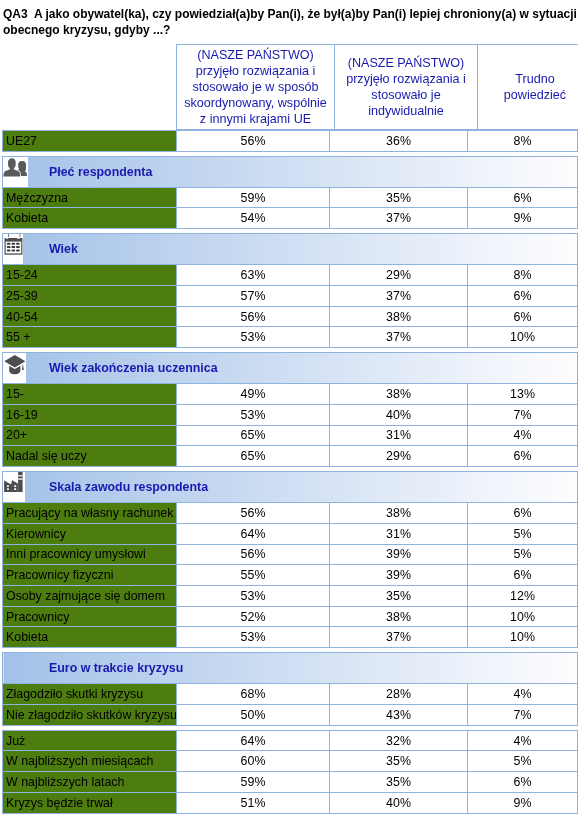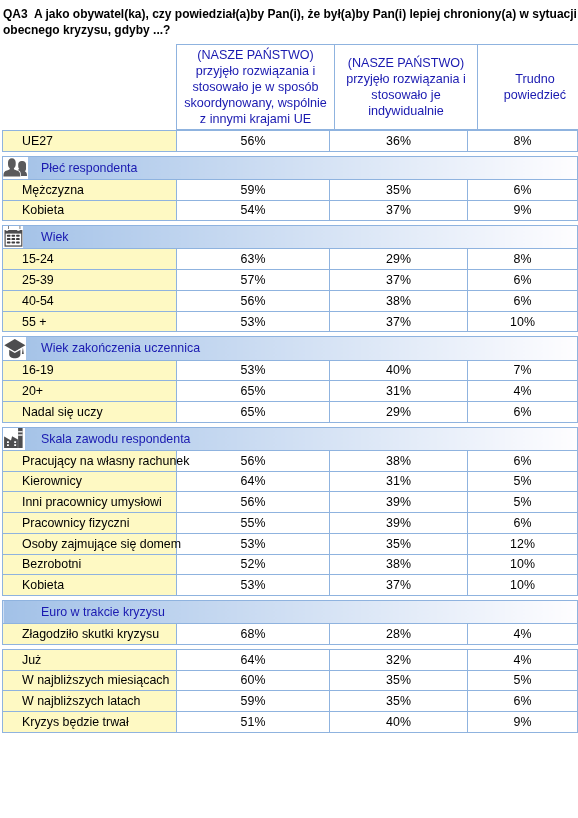--- a/index.html
+++ b/index.html
@@ -22,31 +22,31 @@
   .hdr td{
     border:1px solid #8fb3df;background:#fff;
     color:#1919b0;font-size:12.6px;font-weight:normal;text-align:center;
     line-height:16px;padding:0 2px;vertical-align:middle;
   }
 
   
   .main{position:absolute;left:2px;top:130px;width:575px;}
   .main td{padding:0;font-size:12.4px;vertical-align:middle;}
   .main td.lbl{
-    border:1px solid #8fb3df;background:#fef9c3;color:#000;
-    padding:0 0 0 19px;white-space:nowrap;
+    border:1px solid #8fb3df;background:#4d7c0f;color:#000;
+    padding:0 0 0 3px;white-space:nowrap;
   }
   .main td.val{
     border:1px solid #8fb3df;background:#fff;color:#000;
     text-align:center;padding:0;
   }
   .main tr.drow{height:20.74px;}
   .sect td{
     border:1px solid #8fb3df;color:#1919b0;font-size:12.4px;
-    font-weight:normal;padding:0;position:relative;
+    font-weight:bold;padding:8px;position:relative;
     background:linear-gradient(to right,#a2c1e7 0%,#fefdff 100%);
   }
   .sect .stitle{padding-left:38px;}
   .sect tr, tr.srow{height:23.14px;}
   .gap td{border:none;background:#fff;padding:0;}
   tr.grow{height:5px;}
   .iconbox{
     position:absolute;left:0;top:0;height:100%;
     background:#fff;overflow:hidden;
   }
@@ -164,20 +164,26 @@
                 <g>
                   <path d="M6.2 11.0v6.4c0 2.1 2.5 3.8 5.6 3.8s5.6-1.7 5.6-3.8v-6.4z" fill="#4d4d4f"></path>
                   <path d="M5.2 10.0 11.8 13.9 18.4 10.0 18.4 12.2 11.8 16.1 5.2 12.2z" fill="#ffffff"></path>
                   <path d="M19.9 10.6l0.9 6.4h-1.9z" fill="#4d4d4f"></path>
                   <path d="M11.8 1.9 22.4 8.2 11.8 14.5 1.3 8.2z" fill="#4d4d4f"></path>
                 </g>
               </svg>
             </span><span class="stitle">Wiek zakończenia uczennica</span></td>
         </tr>
         <tr class="drow">
+          <td class="lbl">15-</td>
+          <td class="val">49%</td>
+          <td class="val">38%</td>
+          <td class="val">13%</td>
+        </tr>
+        <tr class="drow">
           <td class="lbl">16-19</td>
           <td class="val">53%</td>
           <td class="val">40%</td>
           <td class="val">7%</td>
         </tr>
         <tr class="drow">
           <td class="lbl">20+</td>
           <td class="val">65%</td>
           <td class="val">31%</td>
           <td class="val">4%</td>
@@ -233,21 +239,21 @@
           <td class="val">39%</td>
           <td class="val">6%</td>
         </tr>
         <tr class="drow">
           <td class="lbl">Osoby zajmujące się domem</td>
           <td class="val">53%</td>
           <td class="val">35%</td>
           <td class="val">12%</td>
         </tr>
         <tr class="drow">
-          <td class="lbl">Bezrobotni</td>
+          <td class="lbl">Pracownicy</td>
           <td class="val">52%</td>
           <td class="val">38%</td>
           <td class="val">10%</td>
         </tr>
         <tr class="drow">
           <td class="lbl">Kobieta</td>
           <td class="val">53%</td>
           <td class="val">37%</td>
           <td class="val">10%</td>
         </tr>
@@ -256,20 +262,26 @@
         </tr>
         <tr class="sect srow">
           <td colspan="4"><span class="stitle">Euro w trakcie kryzysu</span></td>
         </tr>
         <tr class="drow">
           <td class="lbl">Złagodziło skutki kryzysu</td>
           <td class="val">68%</td>
           <td class="val">28%</td>
           <td class="val">4%</td>
         </tr>
+        <tr class="drow">
+          <td class="lbl">Nie złagodziło skutków kryzysu</td>
+          <td class="val">50%</td>
+          <td class="val">43%</td>
+          <td class="val">7%</td>
+        </tr>
         <tr class="gap grow">
           <td colspan="4"></td>
         </tr>
         <tr class="drow">
           <td class="lbl">Już</td>
           <td class="val">64%</td>
           <td class="val">32%</td>
           <td class="val">4%</td>
         </tr>
         <tr class="drow">

